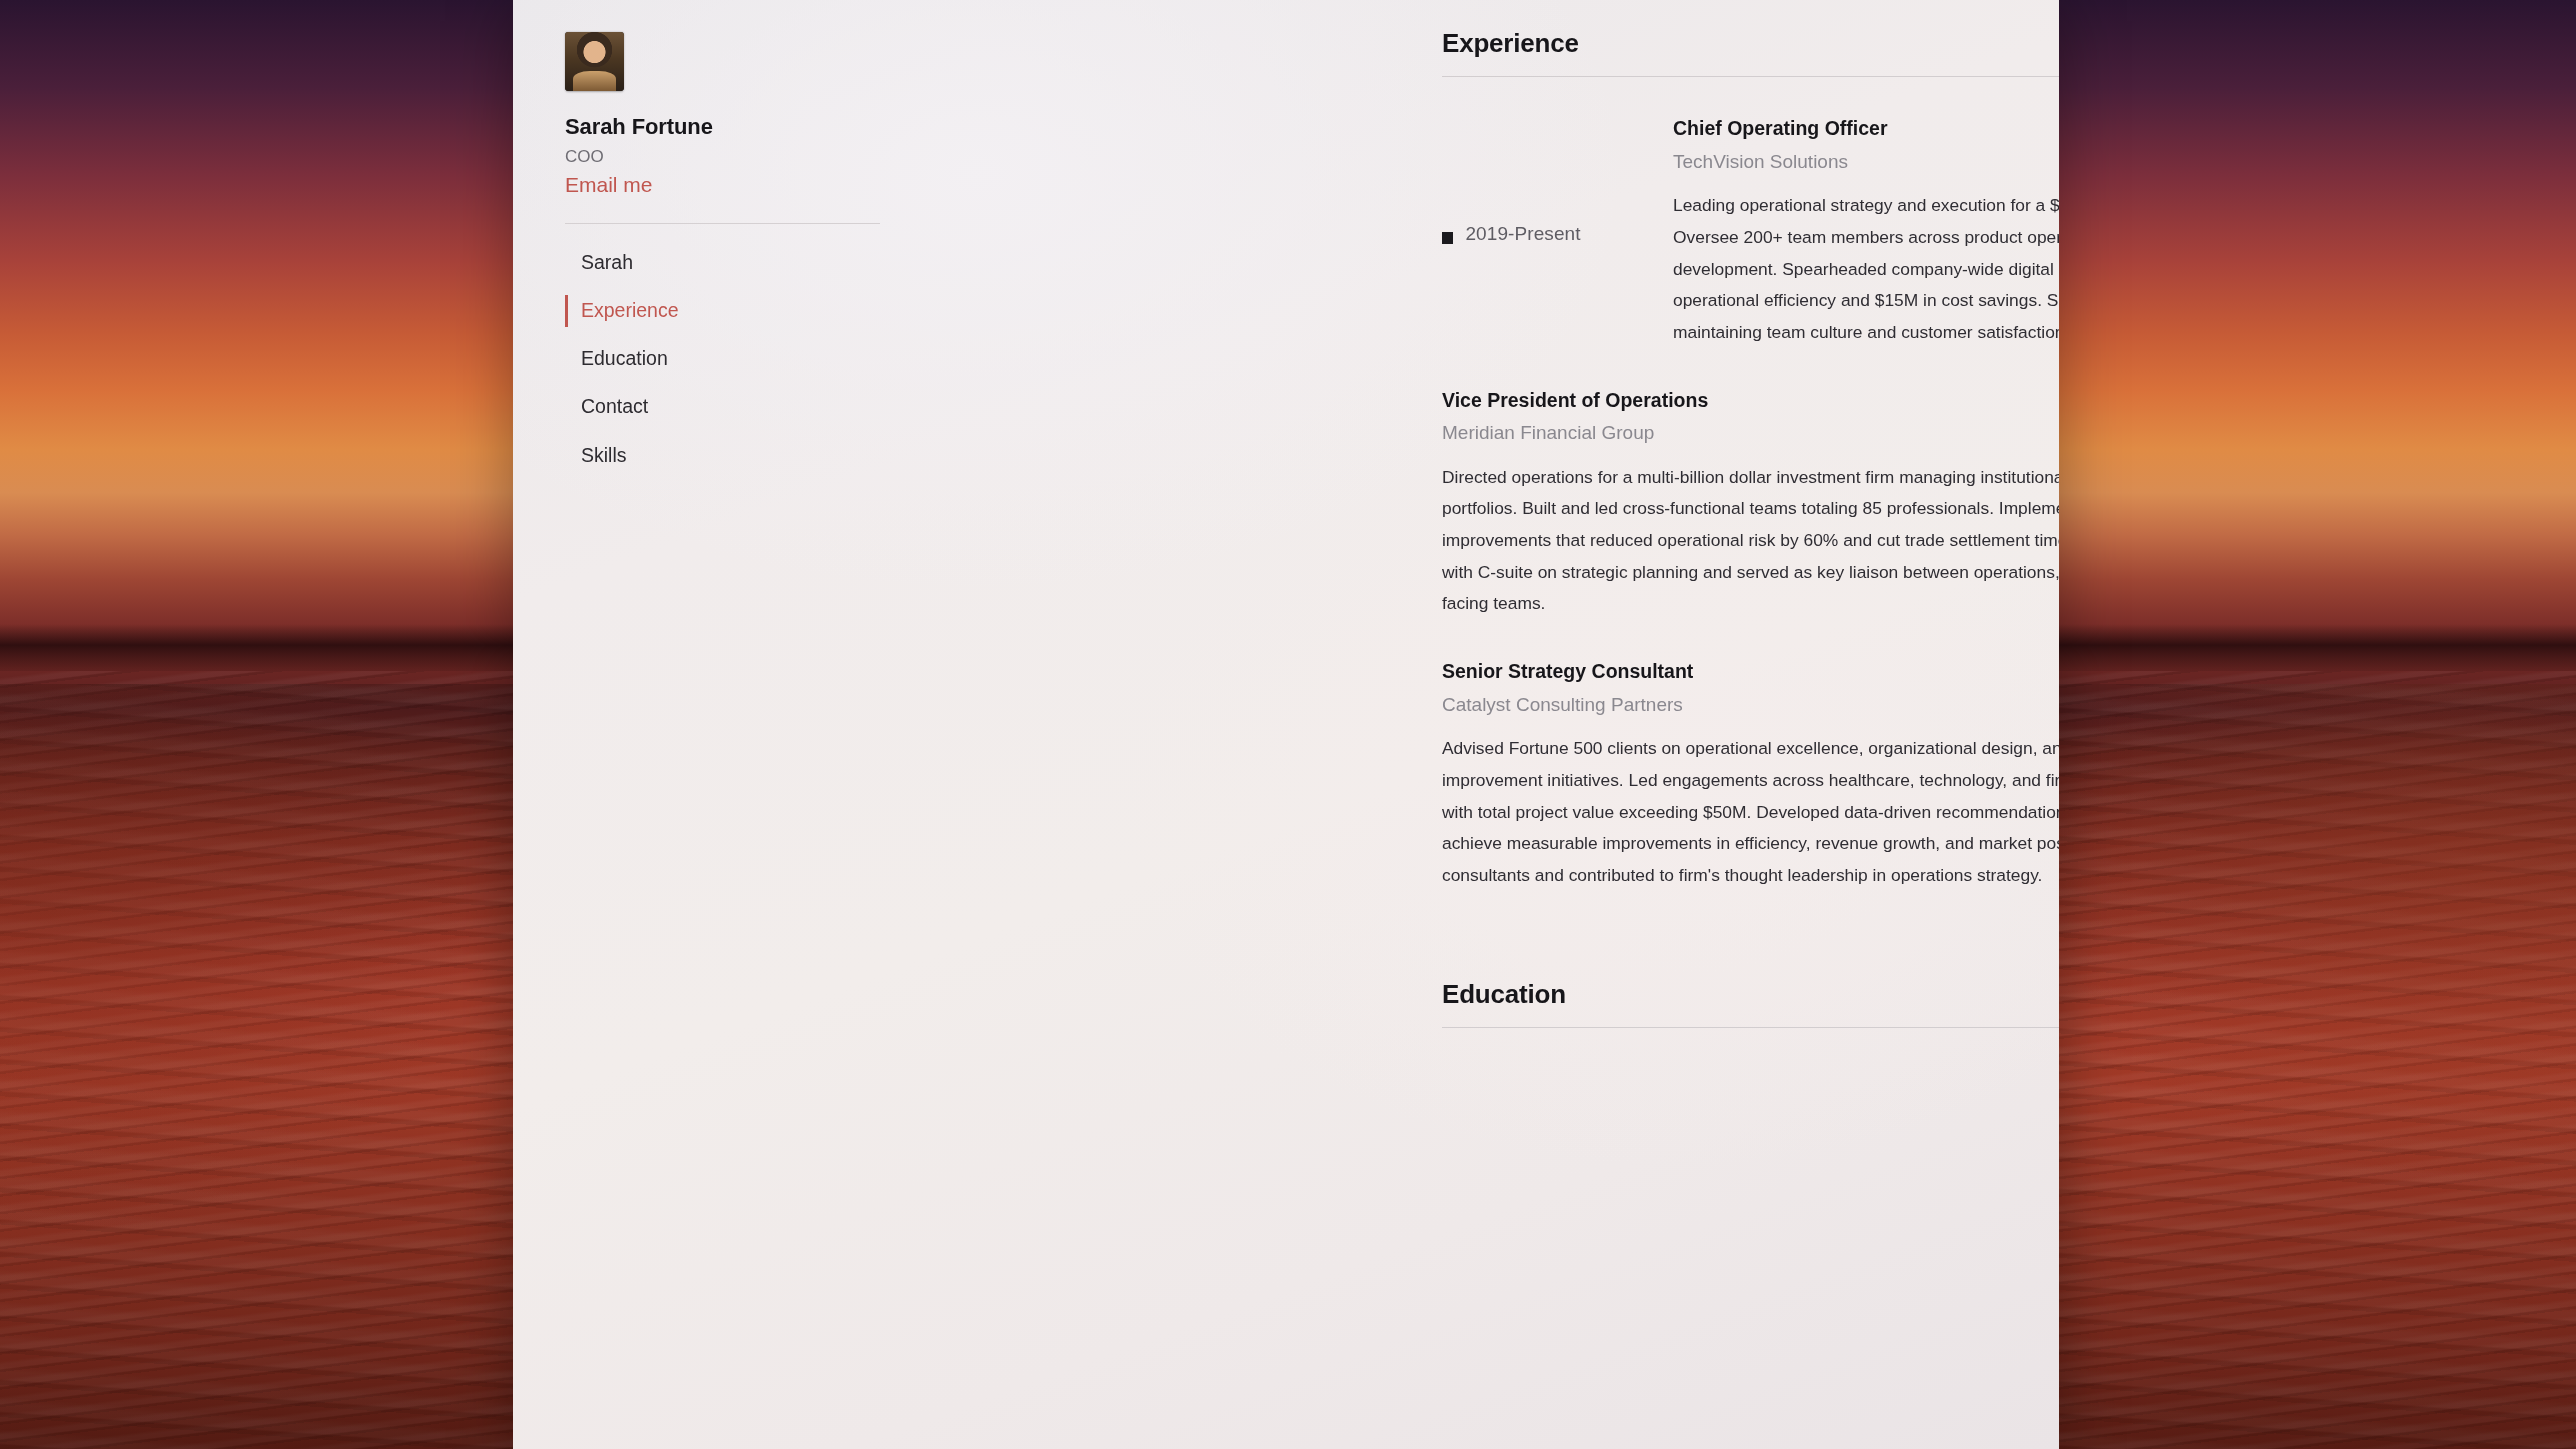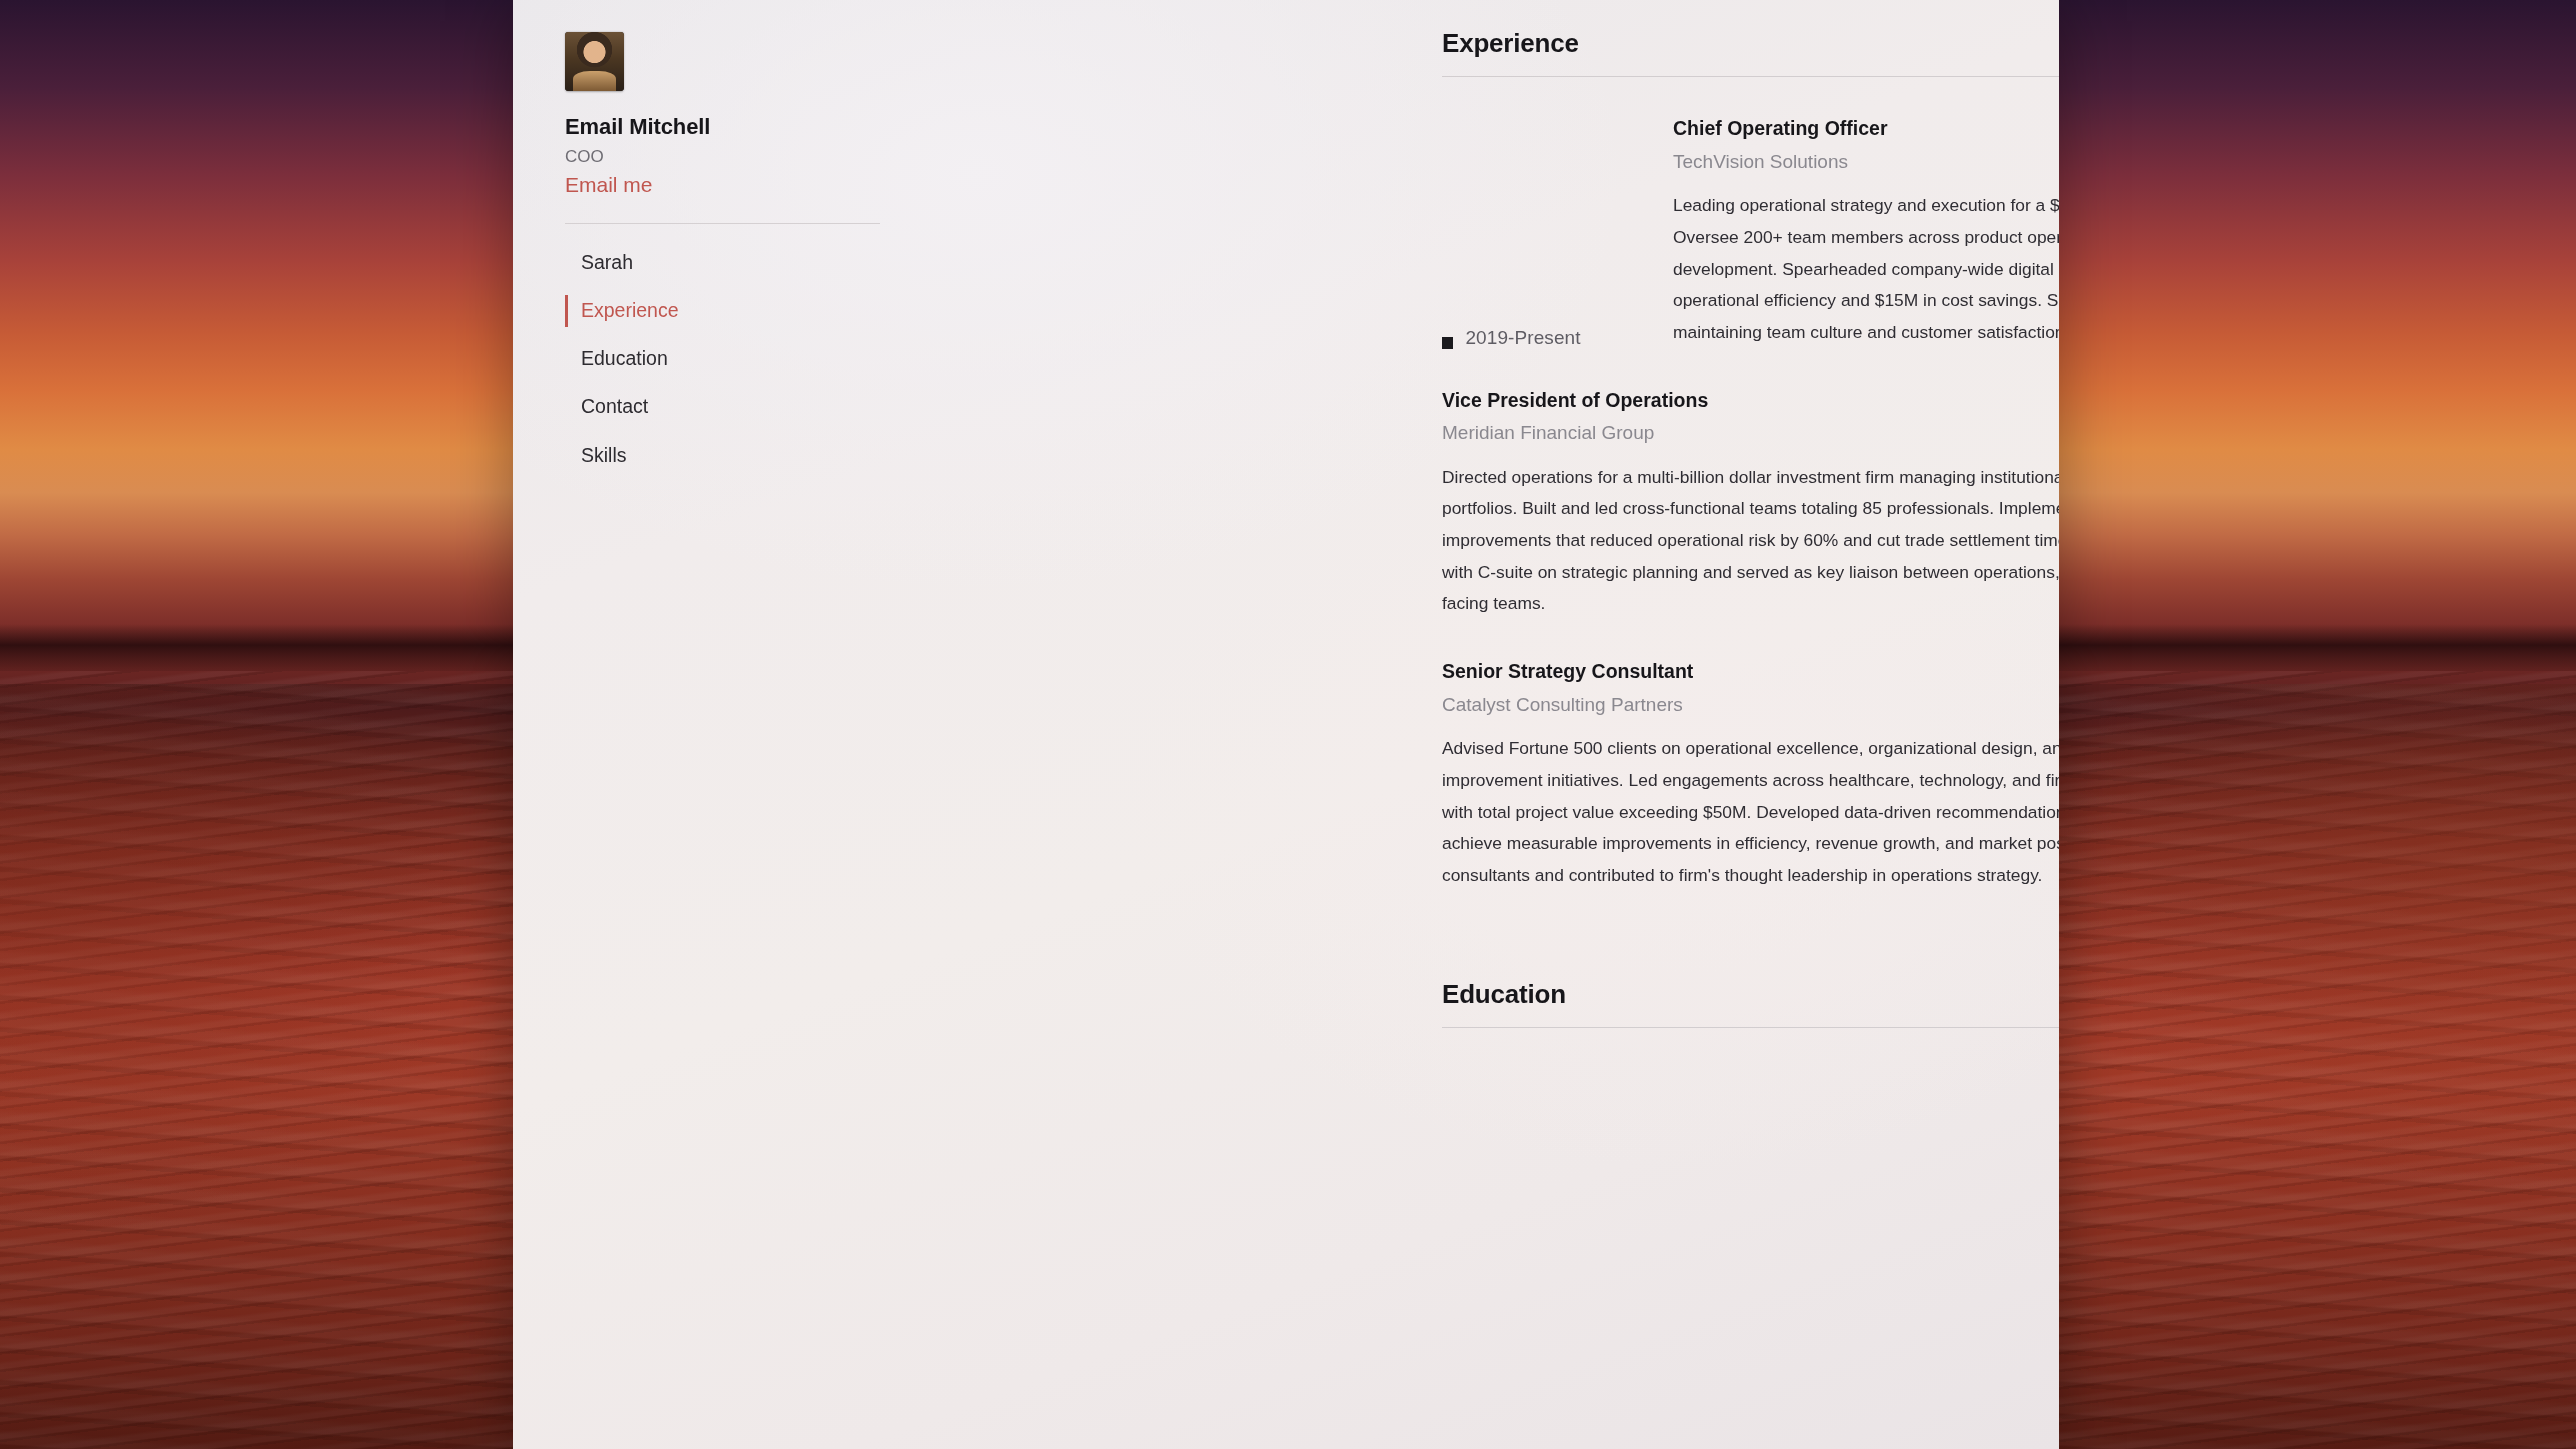--- a/index.html
+++ b/index.html
@@ -219,21 +219,21 @@
 
   .entry {
     display: flex;
     margin-top: 39px;
   }
   .entry-left {
     width: 231px;
     flex: none;
     padding-top: 4px;
     display: flex;
-    align-items: flex-end;
+    align-items: center;
     gap: 12px;
   }
   .bullet-square {
     width: 11.4px;
     height: 11.4px;
     background: #1b1a1e;
     margin-top: 7.4px;
     flex: none;
   }
   .entry-date {
@@ -283,21 +283,21 @@
 <div id="resume-card">
   <div id="card-inner">
 
     <aside id="sidebar">
 
       <div id="avatar">
         <div class="av-bg"></div>
         <div class="av-body"></div>
       </div>
 
-      <div id="person-name">Email Mitchell</div>
+      <div id="person-name">Sarah Fortune</div>
       <div id="person-role">COO</div>
       <div id="email-link">Email me</div>
 
       <div id="nav-divider"></div>
 
       <nav id="nav">
         <div class="nav-item">
           <span>Sarah</span>
         </div>
         <div class="nav-item active">

